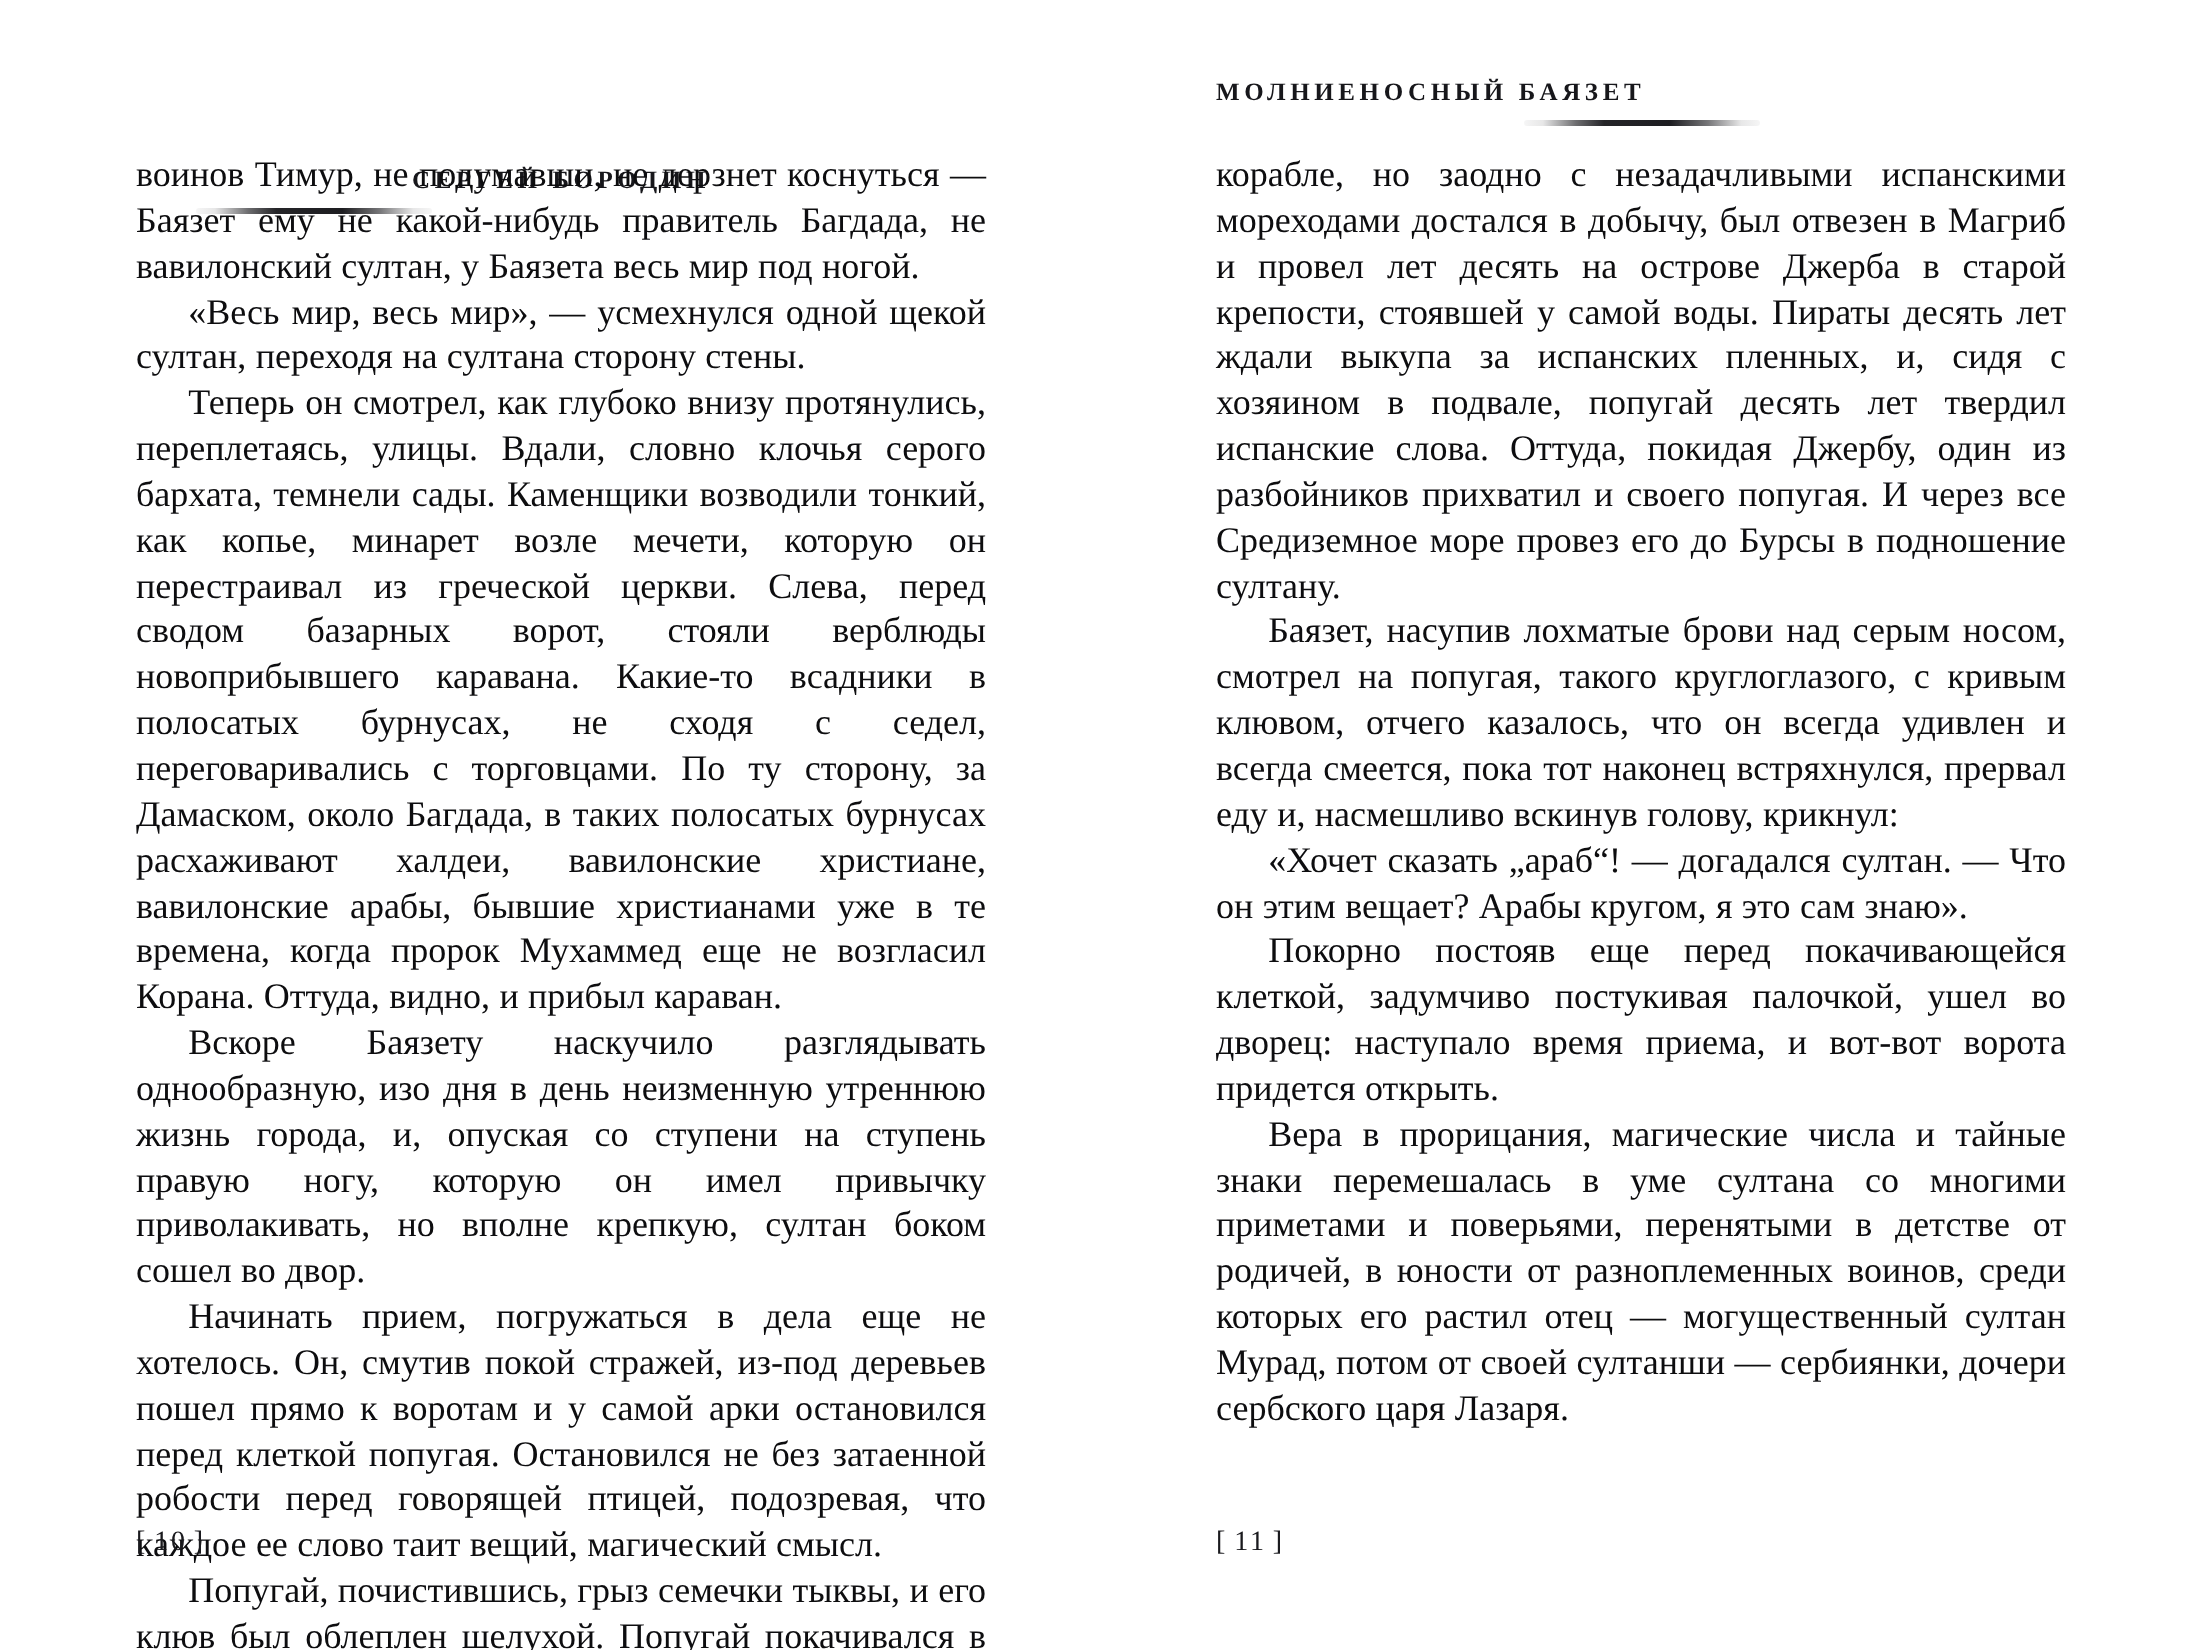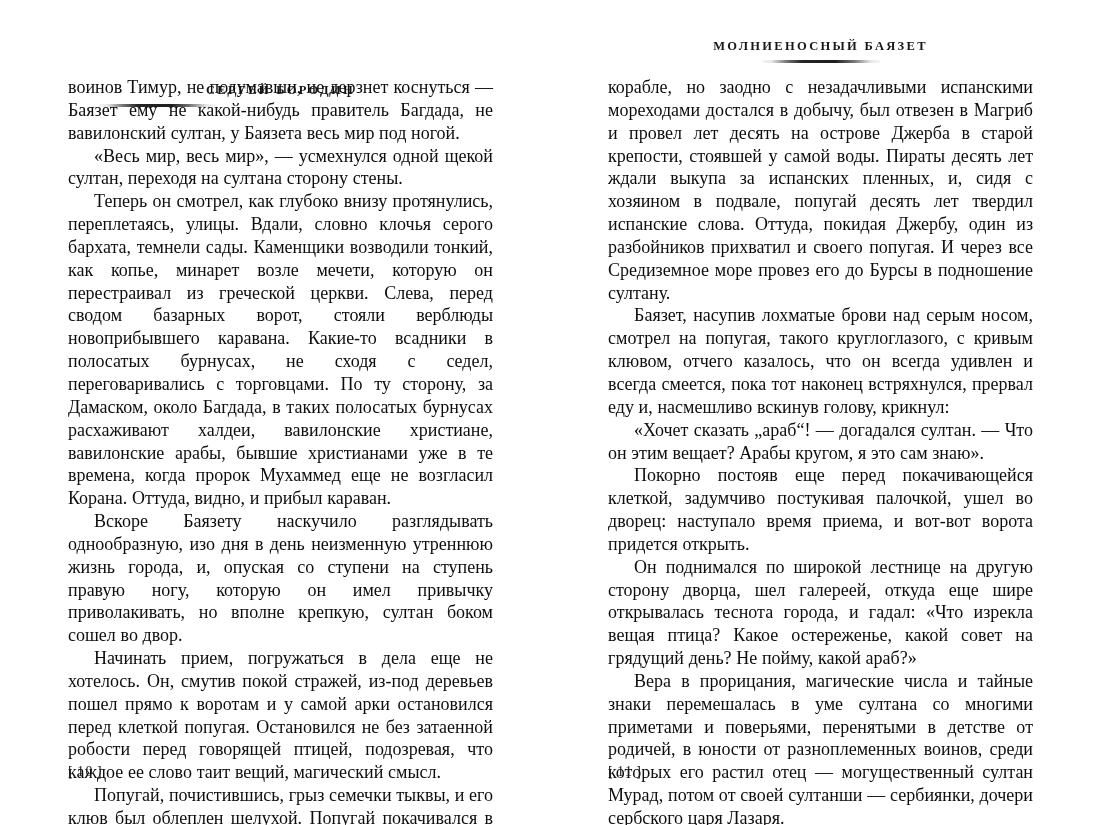--- a/index.html
+++ b/index.html
@@ -29,21 +29,21 @@
   .page.left  { left: 0; }
   .page.right { left: 550px; }
 
   
   .runhead {
     position: absolute;
     top: 40px;
     height: 34px;
   }
   .page.left  .runhead { left: 68px;  width: 425px; text-align: center; margin-top: 44px; }
-  .page.right .runhead { left: 58px;  width: 425px; text-align: center; }
+  .page.right .runhead { left: 58px;  width: 425px; text-align: left; }
 
   .runhead-title {
     font-family: "Liberation Serif", "DejaVu Serif", serif;
     font-size: 12.5px;
     letter-spacing: 2.3px;
     text-transform: uppercase;
     font-weight: 600;
     color: #17171b;
     white-space: nowrap;
     line-height: 1;
@@ -138,21 +138,20 @@
     <div class="runhead">
       <div class="runhead-title">Молниеносный Баязет</div>
       <div class="runhead-rule"></div>
     </div>
 
     <div class="column">
       <p class="noindent">корабле, но заодно с незадачливыми испанскими мореходами достался в добычу, был отвезен в Магриб и провел лет десять на острове Джерба в старой крепости, стоявшей у самой воды. Пираты десять лет ждали выкупа за испанских пленных, и, сидя с хозяином в подвале, попугай десять лет твердил испанские слова. Оттуда, покидая Джербу, один из разбойников прихватил и своего попугая. И через все Средиземное море провез его до Бурсы в подношение султану.</p>
       <p>Баязет, насупив лохматые брови над серым носом, смотрел на попугая, такого круглоглазого, с кривым клювом, отчего казалось, что он всегда удивлен и всегда смеется, пока тот наконец встряхнулся, прервал еду и, насмешливо вскинув голову, крикнул:</p>
       <p>«Хочет сказать „араб“! — догадался султан. — Что он этим вещает? Арабы кругом, я это сам знаю».</p>
       <p>Покорно постояв еще перед покачивающейся клеткой, задумчиво постукивая палочкой, ушел во дворец: наступало время приема, и вот-вот ворота придется открыть.</p>
-      <p>Он поднимался по широкой лестнице на другую сторону дворца, шел галереей, откуда еще шире открывалась теснота города, и гадал: «Что изрекла вещая птица? Какое остереженье, какой совет на грядущий день? Не пойму, какой араб?»</p>
       <p>Вера в прорицания, магические числа и тайные знаки перемешалась в уме султана со многими приметами и поверьями, перенятыми в детстве от родичей, в юности от разноплеменных воинов, среди которых его растил отец — могущественный султан Мурад, потом от своей султанши — сербиянки, дочери сербского царя Лазаря.</p>
 
     </div>
 
     <div class="folio">
       <span>[</span><span class="num">11</span><span>]</span>
     </div>
   </div>
 
 </div>

